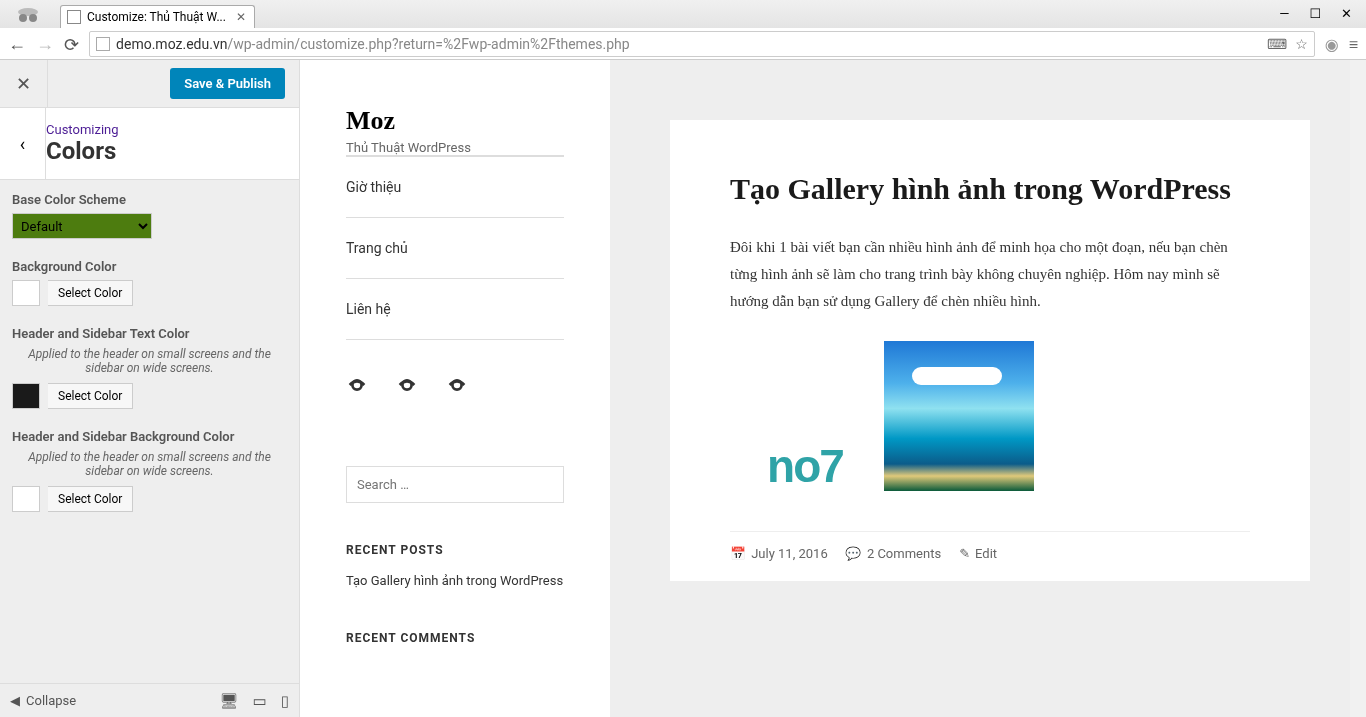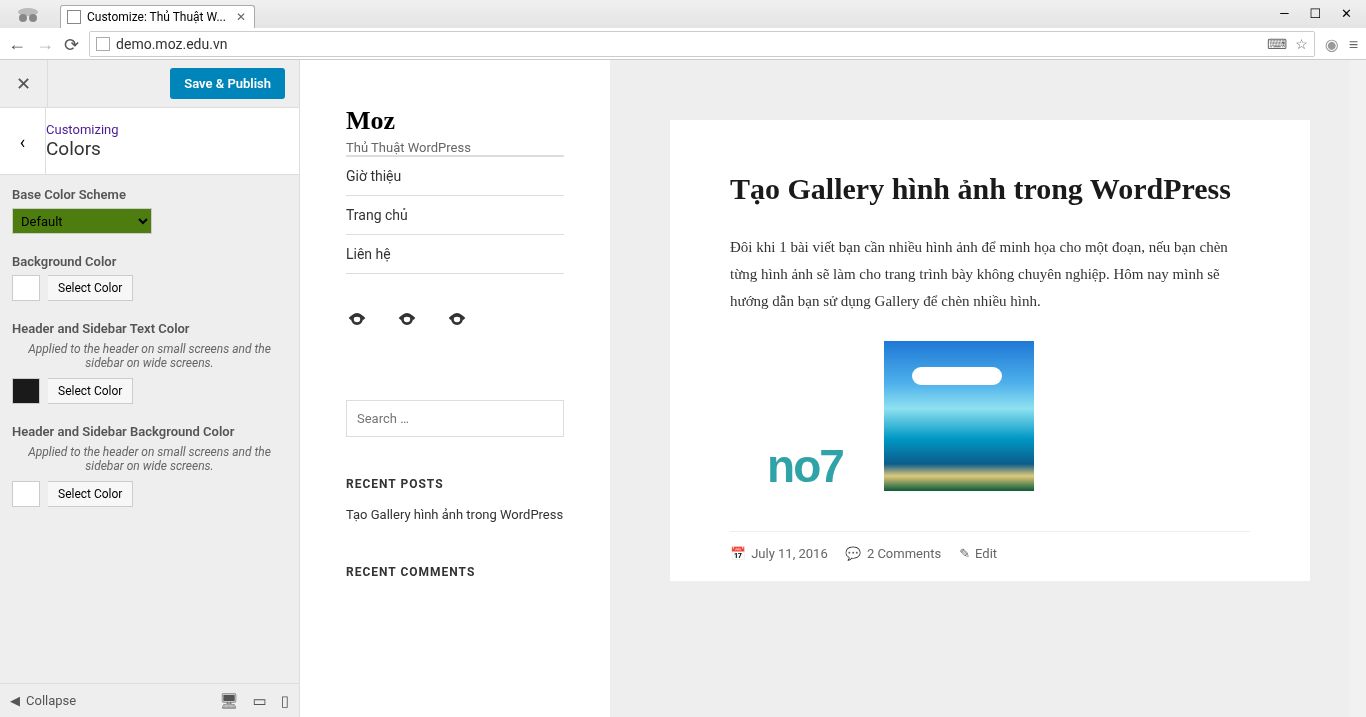--- a/index.html
+++ b/index.html
@@ -25,42 +25,42 @@
 .workspace { display:flex; height:657px; }
 
 
 .panel { width:300px; background:#eee; border-right:1px solid #ddd; display:flex; flex-direction:column; position:relative; }
 .panel-header { height:48px; background:#eee; display:flex; align-items:center; justify-content:space-between; padding:0 14px; border-bottom:1px solid #ddd; }
 .close-btn { width:48px; height:48px; display:flex; align-items:center; justify-content:center; font-size:18px; color:#555; border-right:1px solid #ddd; margin-left:-14px; }
 .save-btn { background:#0085ba; color:#fff; border:none; padding:8px 14px; font-size:13px; font-weight:600; border-radius:3px; cursor:pointer; }
 .section-title { background:#fff; padding:14px 14px 14px 46px; border-bottom:1px solid #ddd; position:relative; }
 .back-arrow { position:absolute; left:0; top:0; width:46px; height:100%; display:flex; align-items:center; justify-content:center; font-size:18px; border-right:1px solid #ddd; }
 .customizing { font-size:13px; color:#4c1d95; }
-.section-name { font-size:19px; color:#333; font-weight:400; }
+.section-name { font-size:24px; color:#333; font-weight:700; }
 .panel-body { flex:1; overflow:auto; padding:12px; }
 .control { margin-bottom:20px; }
 .control-label { font-size:13px; font-weight:600; color:#555; display:block; margin-bottom:6px; }
 .control-desc { font-size:12px; font-style:italic; color:#666; margin-bottom:8px;text-align:center; }
 select { width:140px; height:26px; font-size:13px; border:1px solid #ccc; background:#4d7c0f; padding:2px 4px; }
 .color-row { display:flex; align-items:center; gap:8px; }
 .swatch { width:28px; height:26px; border:1px solid #ccc; }
 .swatch.dark { background:#1a1a1a; }
 .swatch.white { background:#fff; }
 .select-color { height:26px; border:1px solid #ccc; border-left:none; background:#f7f7f7; font-size:12px; padding:0 10px; cursor:pointer; }
 .panel-footer { height:34px; border-top:1px solid #ddd; background:#eee; display:flex; align-items:center; justify-content:space-between; padding:0 10px; font-size:13px; color:#555; }
 .collapse { display:flex; align-items:center; gap:6px; }
 .devices { display:flex; gap:14px; font-size:15px; color:#555; }
 
 
 .preview { flex:1; display:flex; background:#eee; overflow:auto; }
 .sidebar { width:310px; background:#fff; padding:46px 46px 20px 46px; }
 .site-title { font-size:26px; font-weight:700; font-family:Georgia,serif; margin-bottom:4px; }
 .site-desc { font-size:13px; color:#666; }
 .divider { border-top:1px solid #ddd; margin-bottom:0; }
-.menu-item { padding:11px 0; border-top:1px solid #ddd; font-size:14px; color:#333; }
+.menu-item { padding:22px 0; border-top:1px solid #ddd; font-size:14px; color:#333; }
 .menu-item:first-of-type { border-top:1px solid #ddd; }
 .social-row { display:flex; gap:28px; padding:34px 0 10px; border-top:1px solid #ddd; margin-top:0; }
 .social-icon { width:22px; height:22px; }
 .search-box { margin-top:60px; }
 .search-box input { width:100%; padding:10px; border:1px solid #ddd; font-size:13px; }
 .widget-title { font-size:12px; font-weight:700; letter-spacing:1px; margin:40px 0 14px; color:#333; }
 .recent-post { font-size:13px; line-height:1.5; color:#333; }
 
 .content { flex:1; padding:60px 40px 20px 60px; }
 .article { background:#fff; padding:50px 60px 20px; }
@@ -98,20 +98,21 @@
       <span>✕</span>
     </div>
   </div>
   <div class="nav-bar">
     <span class="nav-arrow">←</span>
     <span class="nav-arrow disabled">→</span>
     <span class="nav-arrow">⟳</span>
     <div class="url-bar">
       <span style="margin-right:6px;border:1px solid #aaa;width:14px;height:14px;"></span>
       <span class="url-prefix">demo.moz.edu.vn</span>
+        <span class="url-rest">/wp-admin/customize.php?return=%2Fwp-admin%2Fthemes.php</span>
       <span style="flex:1"></span>
       <span class="url-icons">
         <span>⌨</span>
         <span>☆</span>
       </span>
     </div>
     <span style="color:#999">◉</span>
     <span style="color:#666">≡</span>
   </div>
 </div>

